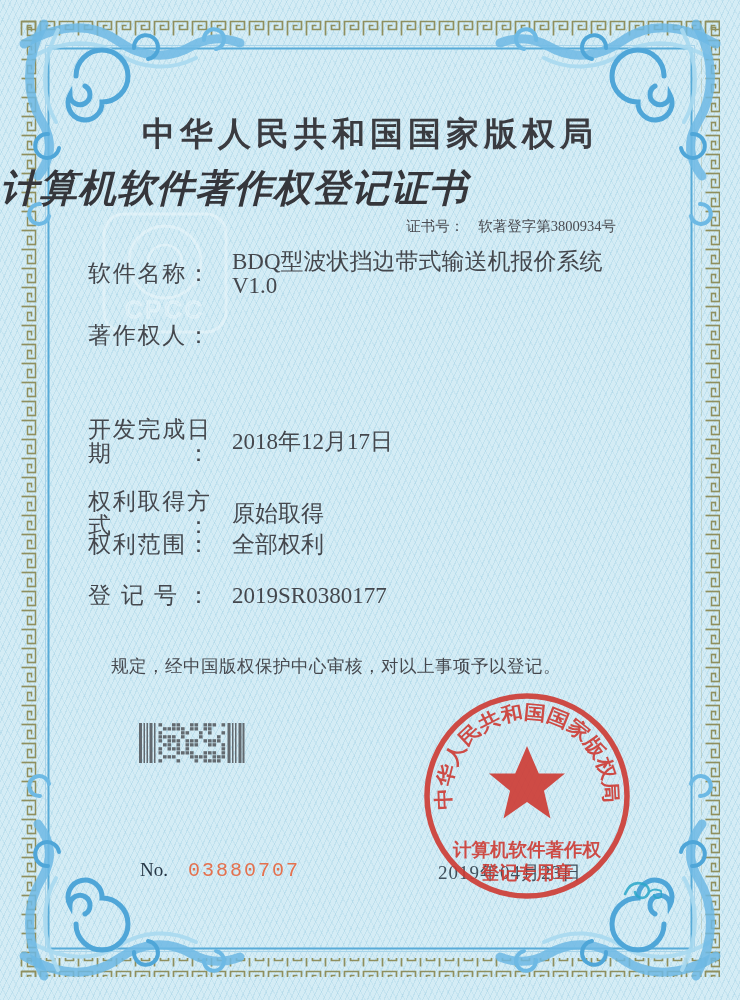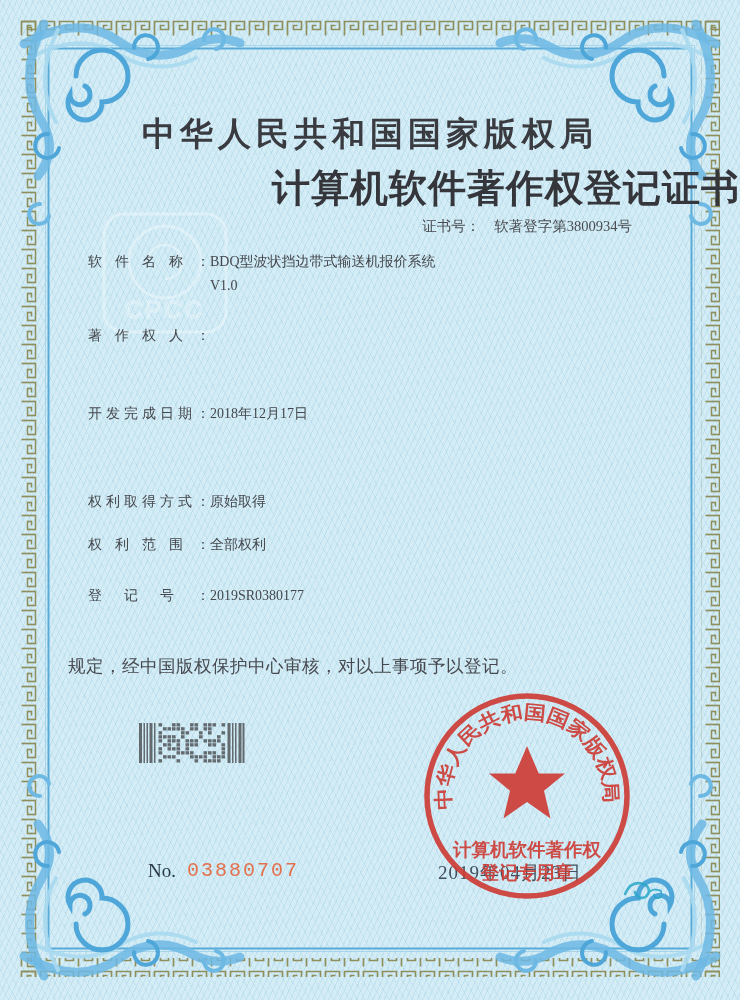--- a/index.html
+++ b/index.html
@@ -15,45 +15,45 @@
     color:#44474d;
   }
   .abs{ position:absolute; }
   
   #frame-svg{ position:absolute; inset:0; z-index:1; }
   
   .cpcc-watermark{ left:98px; top:210px; width:134px; height:128px; opacity:.5; z-index:1; }
   
   .authority{ left:0; right:0; top:112px; text-align:center; font-size:33px; font-weight:bold;
     letter-spacing:5px; color:#3a3b40; z-index:2; }
-  .main-title{ left:0; right:0; top:163px; text-align:right; font-size:38px; font-weight:bold;
-    letter-spacing:1px; color:#35363b; z-index:2; }
-  .certno-line{ right:108px; top:217px; font-size:14.5px; color:#4a4c52; z-index:2; }
+  .main-title{ left:0; right:0; top:163px; text-align:left; font-size:38px; font-weight:bold;
+    letter-spacing:1px; color:#35363b; z-index:2;font-style:italic; }
+  .certno-line{ right:124px; top:217px; font-size:14.5px; color:#4a4c52; z-index:2; }
   .certno-line .lbl{ margin-right:14px; }
   
-  .field-row{ left:88px; display:flex; align-items:flex-start; font-size:14px; z-index:2;
-    line-height:24px; color:#44474d; }
+  .field-row{ left:88px; display:flex; align-items:center; font-size:23px; z-index:2;
+    line-height:24px; color:#44474d;gap:8px; }
   .field-row .flabel{ width:122px; text-align:justify; text-align-last:justify; flex:none; }
-  .field-row .fvalue{ }
-  .r-software{ top:250px; } .r-owner{ top:324px; } .r-dev{ top:402px; }
+  .field-row .fvalue{ margin-left:14px; }
+  .r-software{ top:250px; } .r-owner{ top:324px; } .r-dev{ top:418px; }
   .r-pub{ top:446px; } .r-acq{ top:490px; } .r-scope{ top:533px; } .r-reg{ top:584px; }
   
   .statement{ left:68px; width:600px; top:630px; font-size:17.5px; letter-spacing:.5px;
     color:#45484e; z-index:2; }
   .statement .line1{ text-indent:2.6em; }
-  .statement .line2{ margin-top:24px; }
+  .statement .line2{ margin-top:24px;margin-left:43px; }
   
   .barcode{ left:139px; top:722px; width:106px; height:42px; z-index:2; }
   
   .seal{ left:413px; top:682px; width:228px; height:228px; z-index:3; opacity:.9; }
   .seal-date{ left:438px; top:860px; font-size:19px; letter-spacing:1px; color:#41505c; z-index:2; }
   
-  .serial{ left:148px; top:859px; display:flex; align-items:center; z-index:2; }
+  .serial{ left:140px; top:859px; display:flex; align-items:flex-start; z-index:2; }
   .serial .no-label{ font-size:19px; color:#273746; }
-  .serial .no-number{ margin-left:11px; font-size:20px; letter-spacing:2px;
+  .serial .no-number{ margin-left:20px; font-size:20px; letter-spacing:2px;
     font-family:"Liberation Mono","DejaVu Sans Mono",monospace; }
   
   .wave-ornament{ left:622px; top:872px; width:40px; height:30px; z-index:2; opacity:.85; }
   .seal text, .seal textPath{ font-family:"Liberation Sans","DejaVu Sans",sans-serif; }
 </style>
 </head>
 <body>
 
 <div class="certificate">
 

